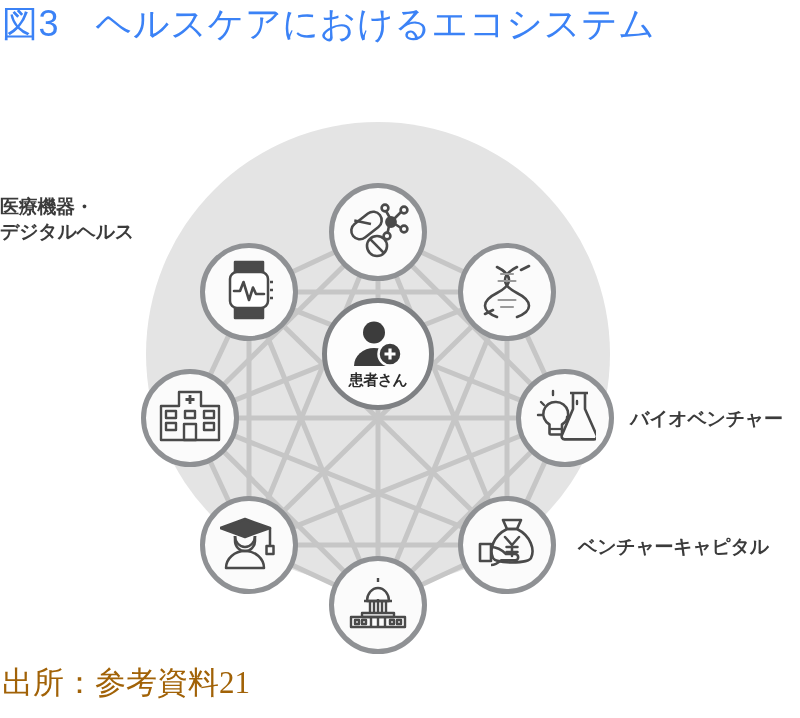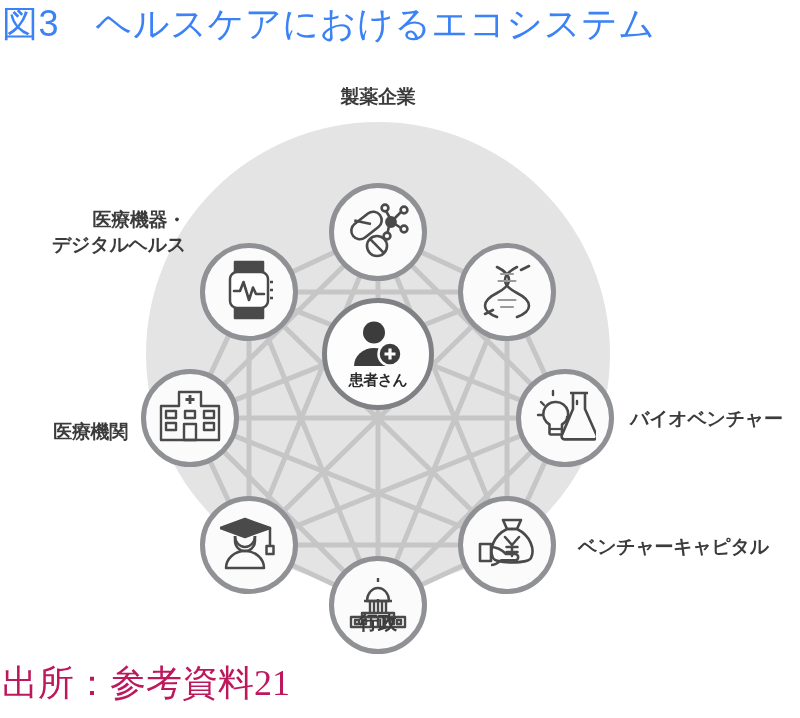--- a/index.html
+++ b/index.html
@@ -85,32 +85,32 @@
   .label {
     position: absolute;
     color: #3b3b3b;
     font-size: 19px;
     font-weight: 700;
     line-height: 25px;
     letter-spacing: -0.3px;
     white-space: pre-line;
   }
   .label.center-align { text-align: center; }
-  .label.right-align  { text-align: right; margin-top: 13px; }
+  .label.right-align  { text-align: left; }
   .label.left-align   { text-align: left; }
 
   
   #source-note {
     position: absolute;
     left: 2px;
     top: 663px;
     font-family: "Liberation Serif", "DejaVu Serif", serif;
-    font-size: 36px;
+    font-size: 31px;
     line-height: 40px;
-    color: #be185d;
+    color: #a16207;
     white-space: pre;
   }
 </style>
 </head>
 <body>
 
 <div id="figure-title">図3　ヘルスケアにおけるエコシステム</div>
 
 <div id="diagram">
 
@@ -183,21 +183,20 @@
           <circle cx="44" cy="21" r="4.6" fill="#4a4a4a"></circle>
           <circle cx="38" cy="7" r="3.4"></circle>
           <circle cx="57" cy="9" r="3.4"></circle>
           <circle cx="57" cy="28" r="3.4"></circle>
           <circle cx="40" cy="35" r="3.4"></circle>
           <path d="M43 17 L39 10 M47 18 L54 11 M48 23 L54 27 M42 25 L40.5 32"></path>
         </g>
       </svg>
     </span>
   </div>
-  <div class="label center-align" style="left:280px; top:22px; width:196px;">製薬企業</div>
 
   <div class="node node-outer" style="left:458px; top:181px;">
     <span class="node-icon">
       <svg width="56" height="58" viewBox="0 0 56 58">
         <g stroke="#4a4a4a" stroke-width="2.6" fill="none" stroke-linecap="round">
           <path d="M18 6 C34 14, 34 24, 18 32 C2 40, 2 50, 18 56"></path>
           <path d="M38 6 C22 14, 22 24, 38 32 C54 40, 54 50, 38 56"></path>
           <path d="M22 13 L34 13 M19.5 20 L36.5 20 M19.5 39 L36.5 39 M22 46 L34 46" stroke="#9a9a9a" stroke-width="2.1"></path>
           <path d="M42 9 L50 5 M6 53 L14 49" stroke-width="2.6"></path>
         </g>
@@ -249,21 +248,20 @@
           <path d="M23 24 L23 36 M27 24 L27 36 M31 22 L31 36 M35 24 L35 36 M39 24 L39 36"></path>
           <path d="M17 24 L45 24 M15 36 L47 36 L47 40 L15 40 Z"></path>
           <path d="M4 40 L58 40 L58 50 L4 50 Z"></path>
           <path d="M8 43 L12 43 L12 47 L8 47 Z M15 43 L19 43 L19 47 L15 47 Z
                    M43 43 L47 43 L47 47 L43 47 Z M50 43 L54 43 L54 47 L50 47 Z"></path>
           <path d="M24 40 L24 50 M31 40 L31 50 M38 40 L38 50"></path>
         </g>
       </svg>
     </span>
   </div>
-  <div class="label center-align" style="left:280px; top:548px; width:196px;">行政</div>
 
   <div class="node node-outer" style="left:200px; top:434px;">
     <span class="node-icon">
       <svg width="58" height="54" viewBox="0 0 58 54">
         <g stroke="#4a4a4a" stroke-width="2.5" fill="none" stroke-linejoin="round">
 
           <path d="M25 3 L50 12 L25 21 L0.5 12 Z" fill="#4a4a4a"></path>
           <path d="M50 12 L50 30 M46.5 30 L53.5 30 L53.5 38 L46.5 38 Z"></path>
 
           <path d="M15 20 a10 11 0 0 0 20 0"></path>
@@ -282,21 +280,20 @@
           <path d="M20 2 L42 2 L42 16 L60 16 L60 50 L2 50 L2 16 L20 16 Z"></path>
           <path d="M31 5 L31 14 M26.5 9.5 L35.5 9.5" stroke-width="2.8"></path>
           <path d="M7 21 L17 21 L17 28 L7 28 Z M26 21 L36 21 L36 28 L26 28 Z
                    M45 21 L55 21 L55 28 L45 28 Z
                    M7 33 L17 33 L17 40 L7 40 Z M45 33 L55 33 L55 40 L45 40 Z"></path>
           <path d="M25 34 L37 34 L37 50 L25 50 Z"></path>
         </g>
       </svg>
     </span>
   </div>
-  <div class="label right-align" style="left:0px; top:344px; width:128px;">医療機関</div>
 
   <div class="node node-outer" style="left:200px; top:181px;">
     <span class="node-icon">
       <svg width="52" height="60" viewBox="0 0 52 60">
         <g fill="none" stroke="#4a4a4a" stroke-width="2.5" stroke-linejoin="round">
           <path d="M12 2 L40 2 L40 14 L12 14 Z" fill="#4a4a4a"></path>
           <path d="M12 46 L40 46 L40 58 L12 58 Z" fill="#4a4a4a"></path>
           <rect x="7" y="12" width="38" height="36" rx="7" fill="#ffffff"></rect>
           <path d="M47 22 L50 22 M47 30 L50 30 M47 38 L50 38" stroke-width="2.6"></path>
           <path d="M11 31 L17 31 L20.5 22 L26 40 L30 27.5 L33 34 L41 34" stroke-width="2.6" stroke-linecap="round"></path>

